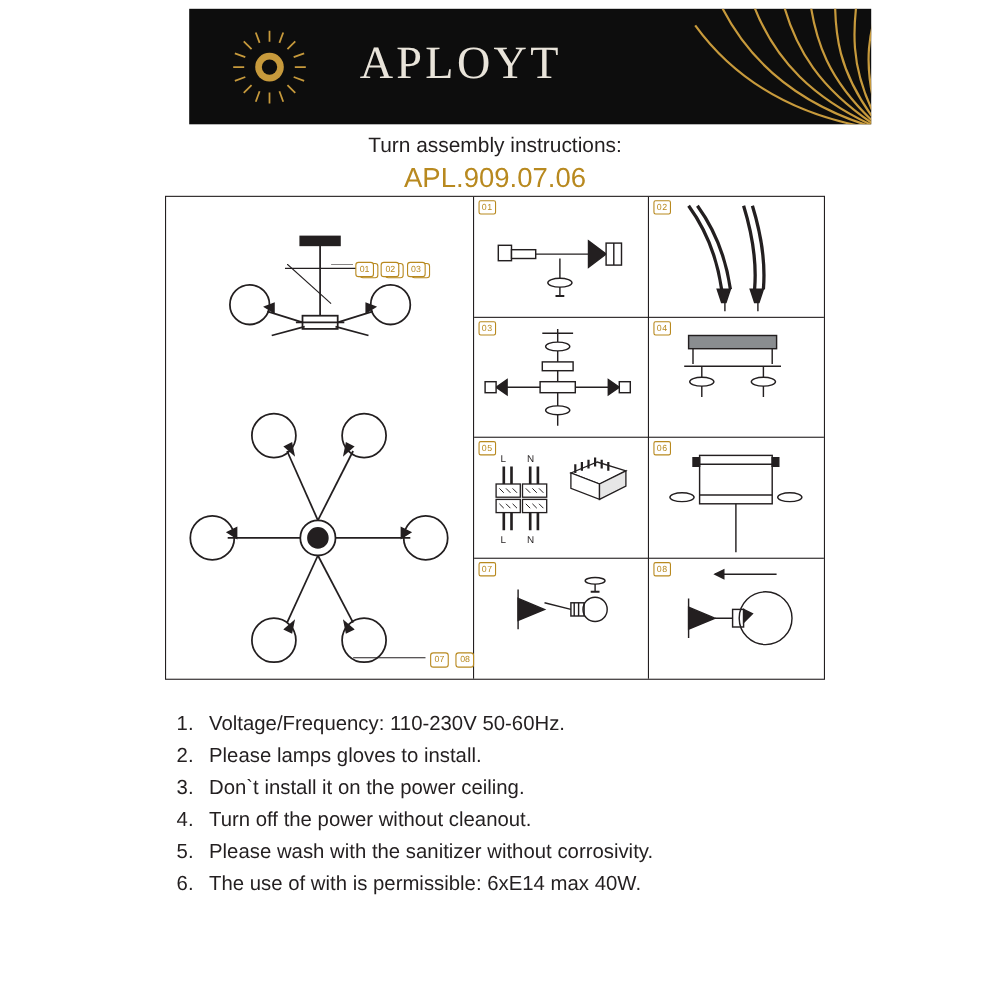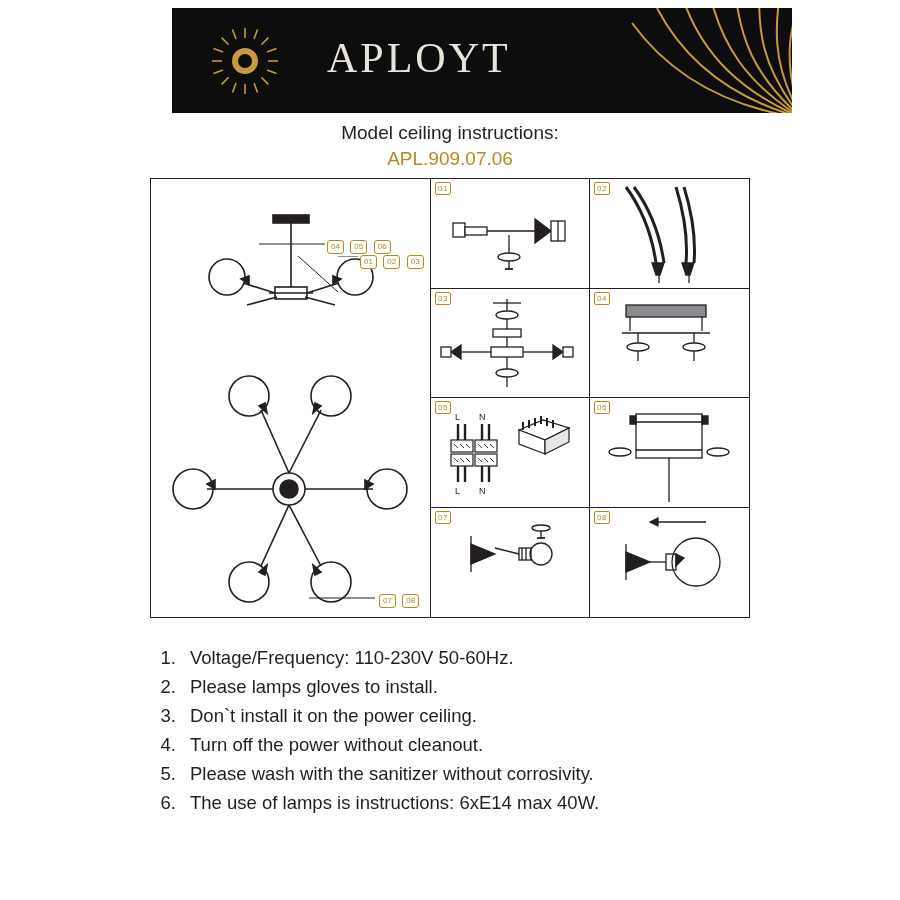--- a/index.html
+++ b/index.html
@@ -66,21 +66,21 @@
     text-align: center;
     font-size: 19px;
     color: #231f20;
   }
   .model-code {
     position: absolute;
     left: 0;
     top: 148px;
     width: 900px;
     text-align: center;
-    font-size: 19px;
+    font-size: 25px;
     color: #b8891f;
   }
 
   
   .diagrams {
     position: absolute;
     left: 150px;
     top: 178px;
     width: 600px;
     height: 440px;
@@ -203,21 +203,21 @@
           <path d="M250 150 C 196 116, 168 78, 156 18"></path>
           <path d="M250 150 C 202 108, 186 70, 182 10"></path>
           <path d="M250 150 C 210 100, 204 64, 208 4"></path>
           <path d="M250 150 C 218 94, 222 58, 232 0"></path>
           <path d="M250 150 C 228 90, 240 54, 250 26"></path>
         </g>
       </svg>
     </div>
   </div>
 
-  <div class="subtitle">Model ceiling instructions:</div>
+  <div class="subtitle">Turn assembly instructions:</div>
   <div class="model-code">APL.909.07.06</div>
 
   <div class="diagrams">
 
     <div class="panel-main">
 
       <svg width="280" height="210" viewBox="0 0 280 210" style="position:absolute;left:0;top:0;">
         <g stroke="#231f20" fill="none" stroke-width="1.6">
 
           <rect x="122" y="36" width="36" height="8" fill="#231f20"></rect>
@@ -242,21 +242,21 @@
 
       <div class="callout" style="left:176px; top:56px;">
         <svg width="66" height="10" style="position:absolute;left:-68px;top:4px;">
           <line x1="0" y1="5" x2="66" y2="5" stroke="#231f20" stroke-width="1"></line>
         </svg>
         <span class="badge">04</span>
         <span class="badge">05</span>
         <span class="badge">06</span>
       </div>
 
-      <div class="callout" style="left:172px; top:71px;margin-left:37px;">
+      <div class="callout" style="left:172px; top:55px;">
         <svg width="60" height="40" style="position:absolute;left:-62px;top:6px;">
           <line x1="0" y1="0" x2="40" y2="36" stroke="#231f20" stroke-width="1"></line>
           <line x1="40" y1="36" x2="60" y2="36" stroke="#231f20" stroke-width="1" transform="translate(0,-36)"></line>
         </svg>
         <span class="badge">01</span>
         <span class="badge">02</span>
         <span class="badge">03</span>
       </div>
 
       <svg width="280" height="250" viewBox="0 0 280 250" style="position:absolute;left:0;top:185px;">
@@ -281,21 +281,21 @@
 
           <path d="M108 42 l8 7 l-2 -10 z" fill="#231f20"></path>
           <path d="M170 42 l-8 7 l2 -10 z" fill="#231f20"></path>
           <path d="M56 120 l8 -4 l0 9 z" fill="#231f20"></path>
           <path d="M222 120 l-8 -4 l0 9 z" fill="#231f20"></path>
           <path d="M108 208 l8 -7 l-2 10 z" fill="#231f20"></path>
           <path d="M170 208 l-8 -7 l2 10 z" fill="#231f20"></path>
         </g>
       </svg>
 
-      <div class="callout" style="left:228px; top:410px;">
+      <div class="callout" style="left:240px; top:410px;">
         <svg width="66" height="10" style="position:absolute;left:-70px;top:4px;">
           <line x1="0" y1="5" x2="66" y2="5" stroke="#231f20" stroke-width="1"></line>
         </svg>
         <span class="badge">07</span>
         <span class="badge">08</span>
       </div>
     </div>
 
     <div class="panel-steps">
 
@@ -479,17 +479,17 @@
     <div class="note-row">
       <div class="note-idx">4.</div>
       <div class="note-text">Turn off the power without cleanout.</div>
     </div>
     <div class="note-row">
       <div class="note-idx">5.</div>
       <div class="note-text">Please wash with the sanitizer without corrosivity.</div>
     </div>
     <div class="note-row">
       <div class="note-idx">6.</div>
-      <div class="note-text">The use of lamps is instructions: 6xE14 max 40W.</div>
+      <div class="note-text">The use of with is permissible: 6xE14 max 40W.</div>
     </div>
   </div>
 
 </div>
 
 </body></html>

